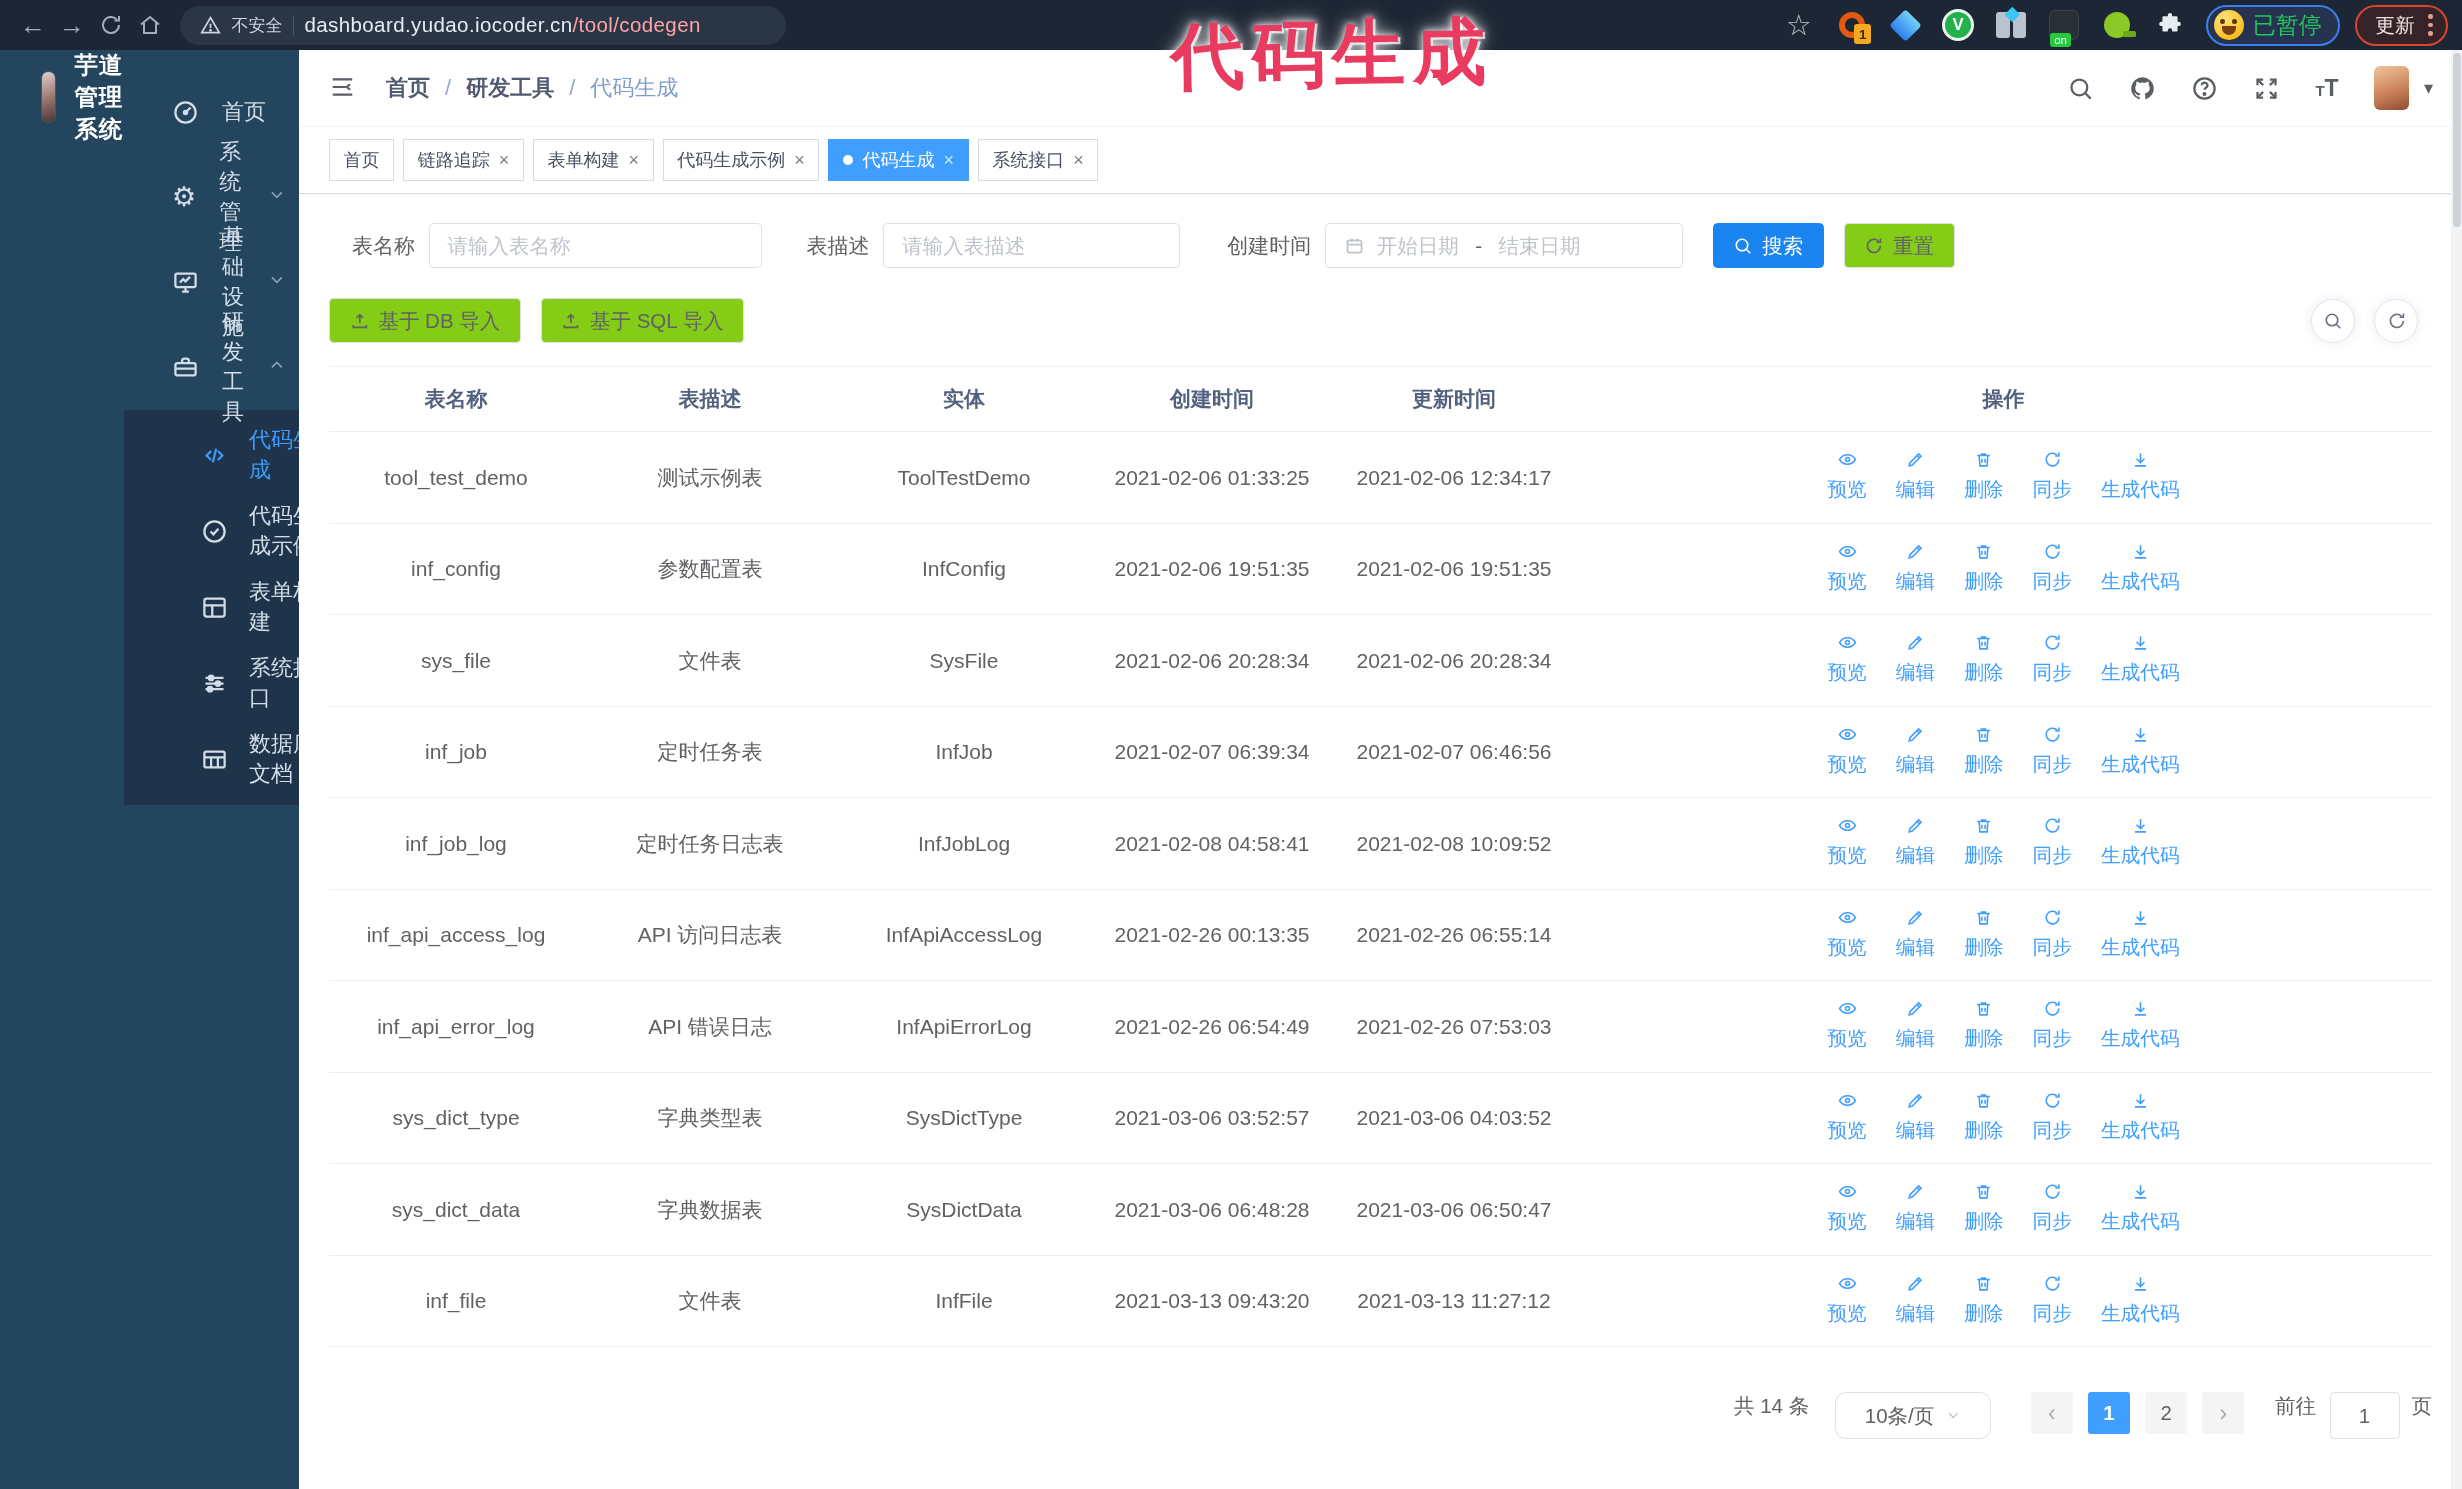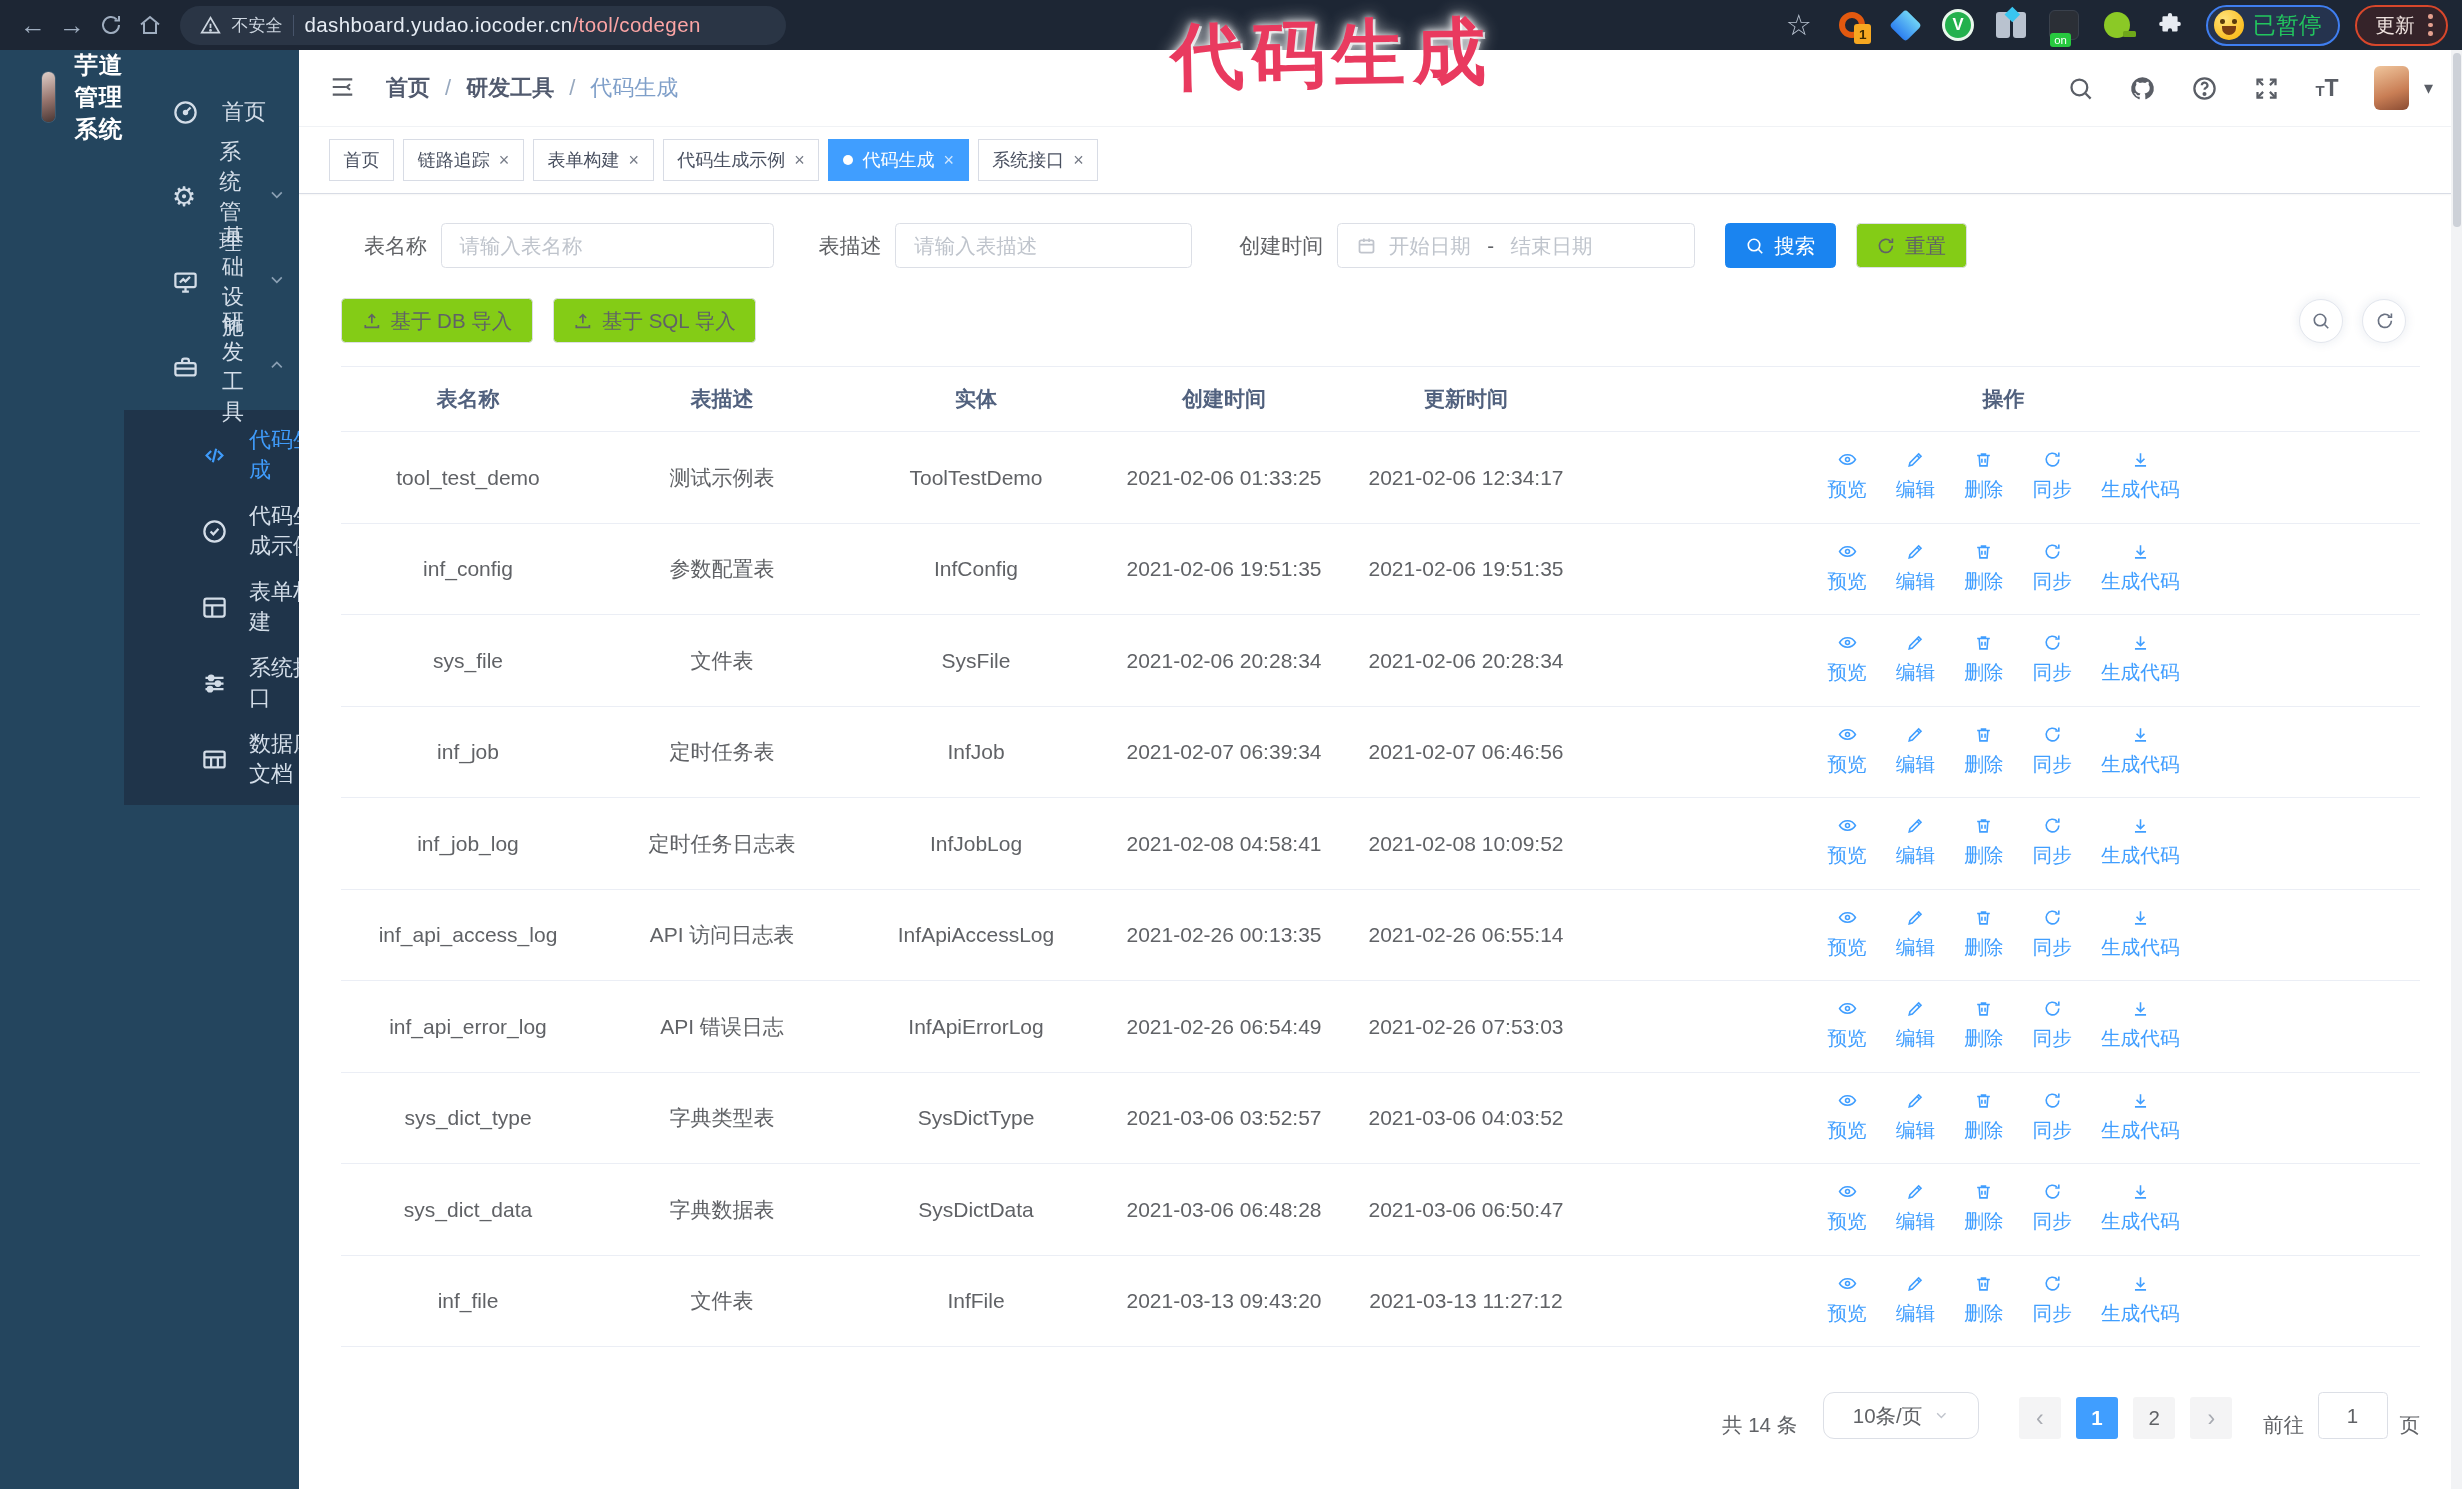--- a/index.html
+++ b/index.html
@@ -90,21 +90,21 @@
   
   .tags-row { height:67px; display:flex; align-items:center; padding:0 30px; border-bottom:0.8px solid #d8dce5;
     box-shadow:0 0.8px 2.3px rgba(0,21,41,.06); }
   .tag { height:42px; border:0.8px solid #d8dce5; background:#fff; color:#495060; font-size:18px;
     display:inline-flex; align-items:center; gap:9px; padding:0 13.6px; margin-right:9px; cursor:default; }
   .tag .x { font-size:18px; line-height:1; opacity:.75; }
   .tag.active { background:#409eff; border-color:#409eff; color:#fff; }
   .tag .dot { width:10.6px; height:10.6px; border-radius:50%; background:#fff; }
 
   
-  .content { padding:0 42px; flex:1; position:relative; }
+  .content { padding:0 30px; flex:1; position:relative; }
   .filter-row { display:flex; align-items:center; margin-top:29px; padding-left:23px; }
   .f-label { font-size:21px; color:#606266; margin-right:13.6px; }
   .inp { height:45px; border:0.8px solid #dcdfe6; border-radius:4.5px; background:#fff;
     display:flex; align-items:center; padding:0 18px; color:#bfc4cc; font-size:20.5px; }
   .inp.name { width:333px; margin-right:45px; }
   .inp.desc { width:297px; margin-right:47px; }
   .inp.date { width:358px; gap:12px; justify-content:flex-start; }
   .inp.date .mid { color:#606266; margin:0 4.5px; }
   .inp.date svg { width:21px; height:21px; color:#c0c4cc; flex:0 0 auto; }
   .btn { height:45px; border-radius:4.5px; font-size:20.5px; display:inline-flex; align-items:center; gap:9px;
@@ -124,21 +124,21 @@
   thead th { height:65px; font-size:21px; font-weight:700; color:#51617e; text-align:center;
     border-top:0.8px solid #ebeef5; border-bottom:0.8px solid #ebeef5; }
   td { font-size:21px; color:#606266; text-align:center; padding:18px 7.6px; line-height:29.5px;
     border-bottom:0.8px solid #ebeef5; }
   td.t-time { padding:18px 23px; }
   .actions { display:flex; align-items:center; justify-content:center; gap:29px; }
   .act { color:#409eff; font-size:19.7px; display:inline-flex; align-items:center; gap:6px; text-decoration:none; cursor:default; white-space:nowrap;flex-direction:column; }
   .act svg { width:19px; height:19px; }
 
   
-  .pagination { display:flex; align-items:flex-end; justify-content:flex-end; margin-top:45px; font-size:20.5px; color:#606266; }
+  .pagination { display:flex; align-items:flex-start; justify-content:flex-end; margin-top:45px; font-size:20.5px; color:#606266; }
   .pg-total { margin-right:26px; }
   .pg-select { width:156px; height:47px; border:0.8px solid #dcdfe6; border-radius:11px; display:flex;
     align-items:center; justify-content:center; gap:10.6px; color:#606266; margin-right:32px; }
   .pg-select svg { width:16.7px; height:16.7px; color:#c0c4cc; }
   .pg-btn { min-width:42px; height:42px; border-radius:3px; background:#f4f4f5; color:#606266;
     display:flex; align-items:center; justify-content:center; font-size:20.5px; margin:0 7.6px; }
   .pg-btn.arrow { font-size:23px; color:#a8abb2; }
   .pg-btn.active { background:#409eff; color:#fff; font-weight:700; }
   .pg-goto { margin-left:23px; margin-right:13.6px; }
   .pg-input { width:70px; height:47px; border:0.8px solid #dcdfe6; border-radius:4.5px; display:flex;

